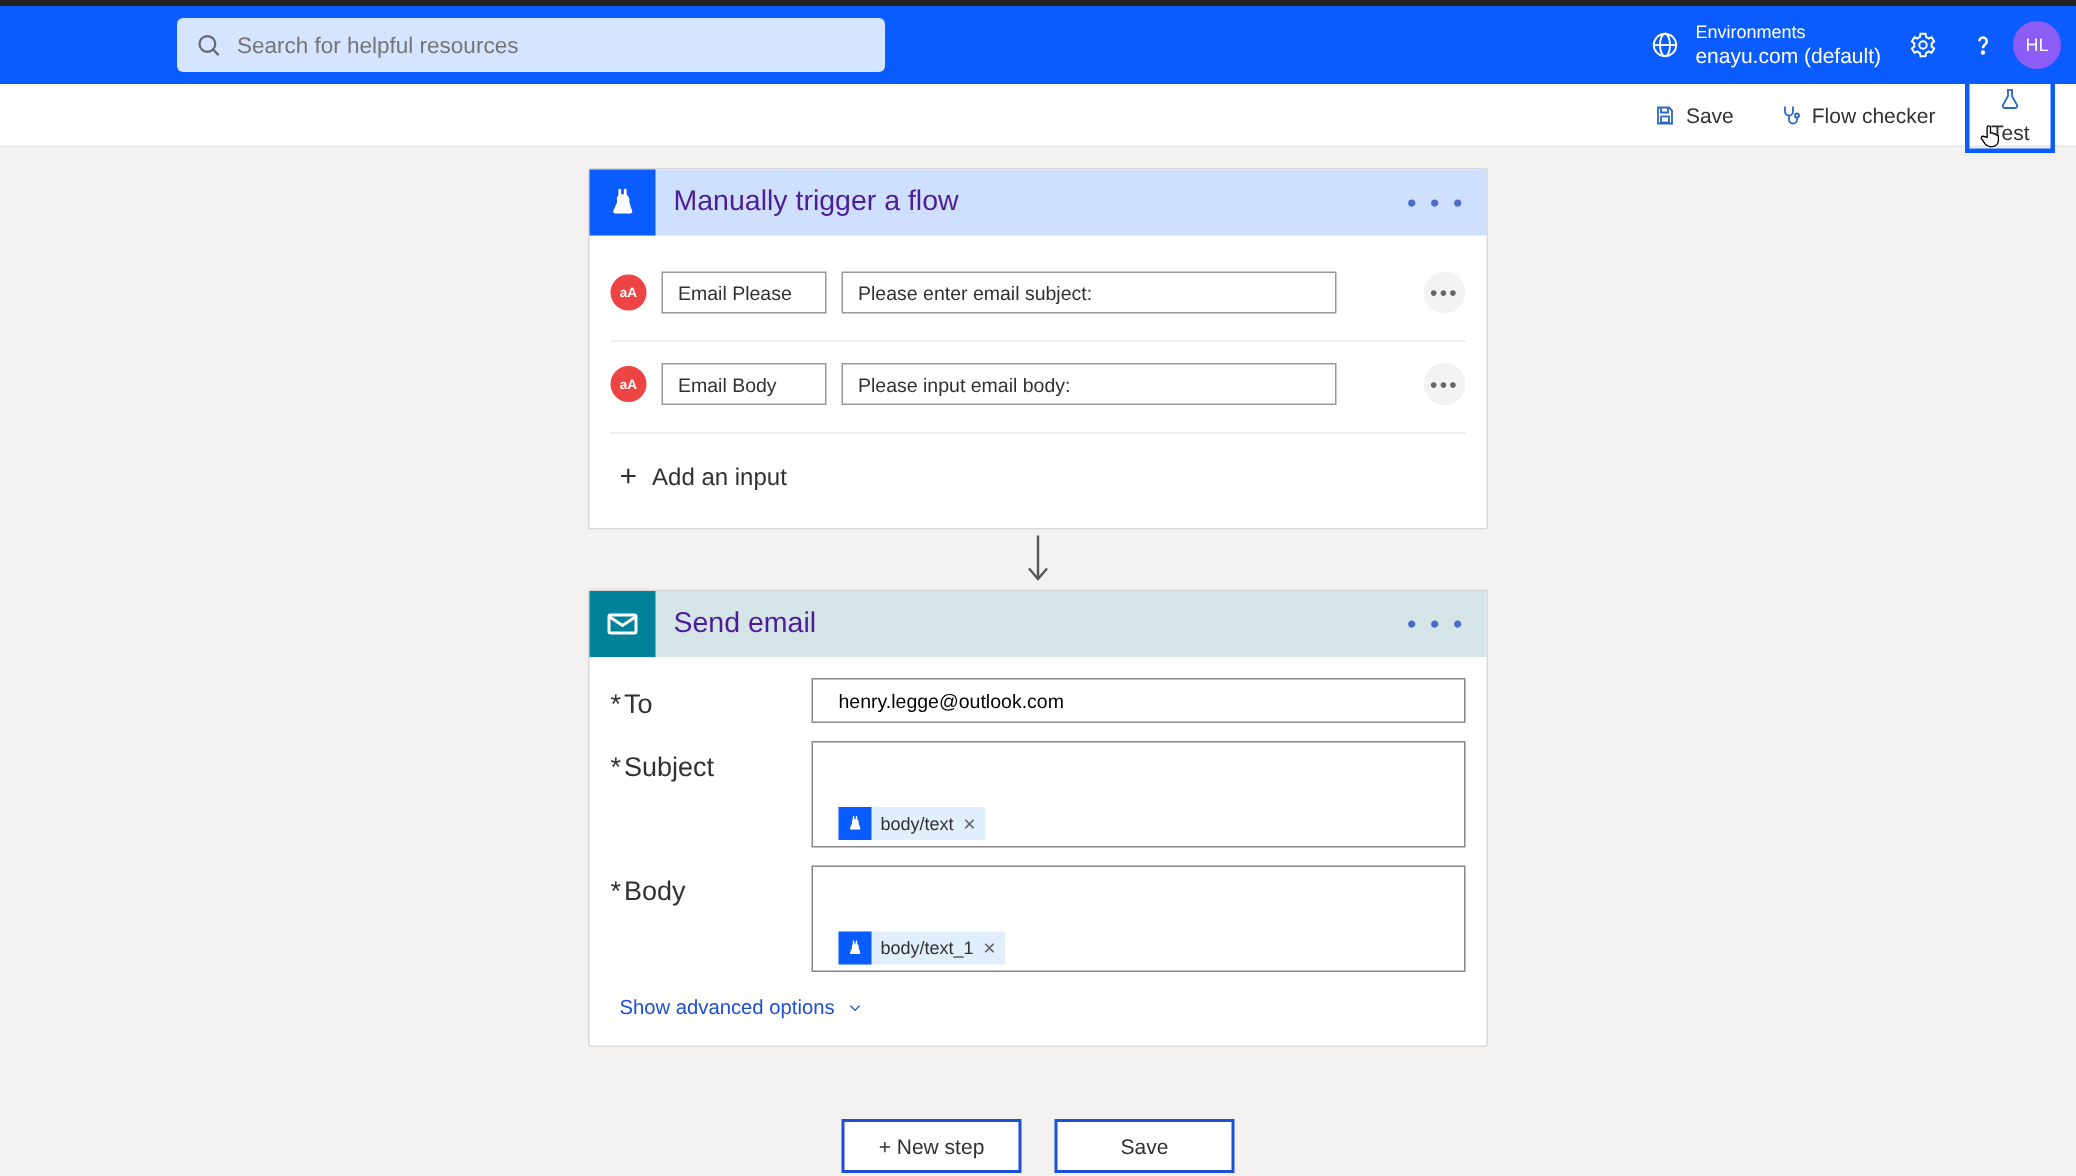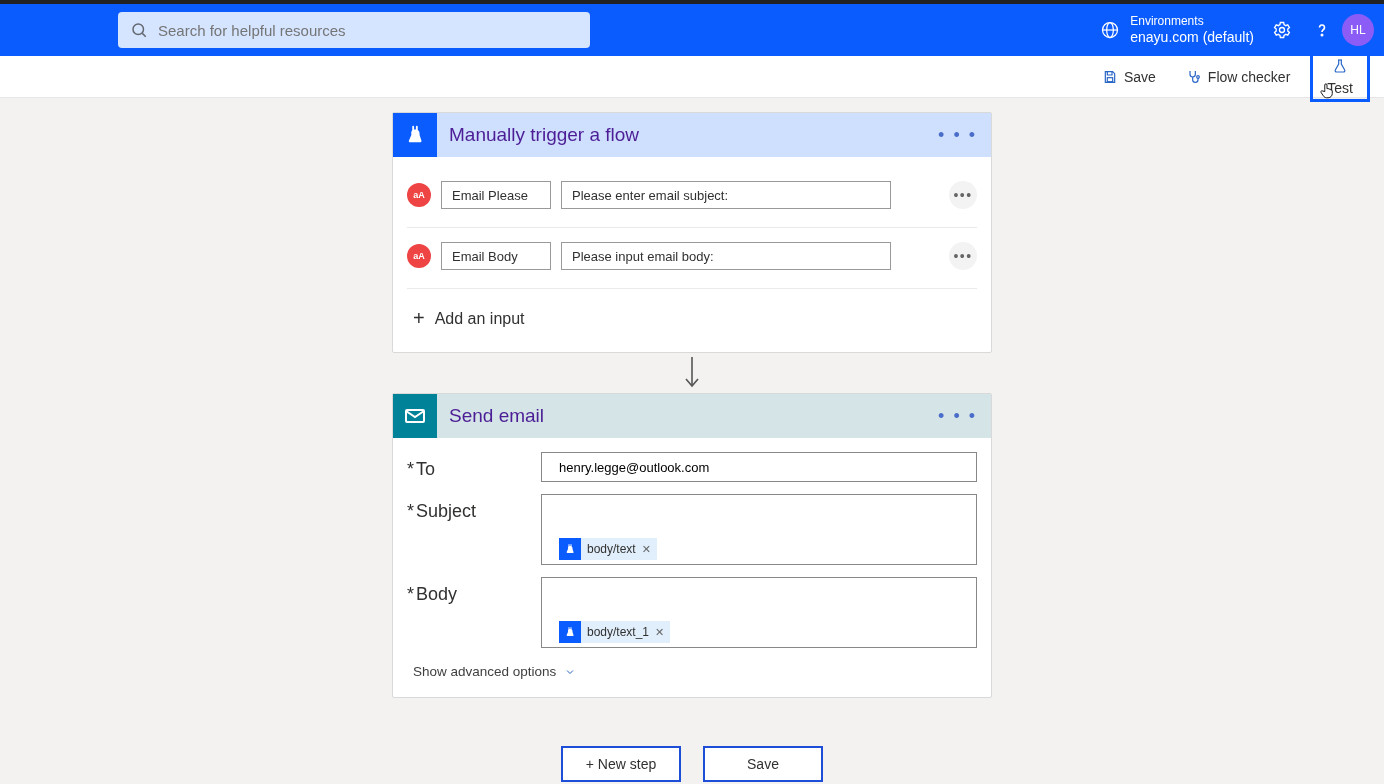--- a/index.html
+++ b/index.html
@@ -63,21 +63,21 @@
 
 .send-body { padding: 8px 14px 16px 14px; }
 .form-row { display: flex; align-items: flex-start; padding: 6px 0; }
 .form-label { width: 134px; font-size: 18px; color: #323130; padding-top: 7px; }
 .form-label .req { color: #323130; margin-right: 2px; }
 .form-field { flex: 1; min-height: 30px; border: 1px solid #888; background: #fff; padding: 4px 17px; display:flex;align-items:center;flex-wrap:wrap;gap:4px; font-size: 13px; }
 .token { display:inline-flex;align-items:center;gap:6px; background: #e1eefc; height: 22px; padding-right: 6px; font-size: 12px; color: #323130; margin-top: 39px;}
 .token .ticon { width: 22px; height: 22px; background: #0b5cff; display:flex;align-items:center;justify-content:center;}
 .token .tx { font-weight: 400; }
 .token .xclose { cursor: pointer; font-size: 11px; color:#666;}
-.adv-opts { display:flex;align-items:center;gap:8px;color:#404040;font-size:13.5px;cursor:pointer; padding: 10px 6px 2px 6px; }
+.adv-opts { display:flex;align-items:center;gap:8px;color:#1d4ed8;font-size:13.5px;cursor:pointer; padding: 10px 6px 2px 6px; }
 .adv-opts svg { width: 12px; height: 12px; }
 
 
 .bottom-actions { margin-top: 48px; display:flex;gap:22px;}
 .act-btn { width: 120px; height: 36px; border: 2px solid #1d4ed8; background:#fff; display:flex;align-items:center;justify-content:center;font-size:14px;color:#323130;cursor:pointer;}
 
 .cursor-hand { position: absolute; top: 80px; left: 1318px; width: 18px; height: 22px; pointer-events:none; }
 </style>
 </head>
 <body>

